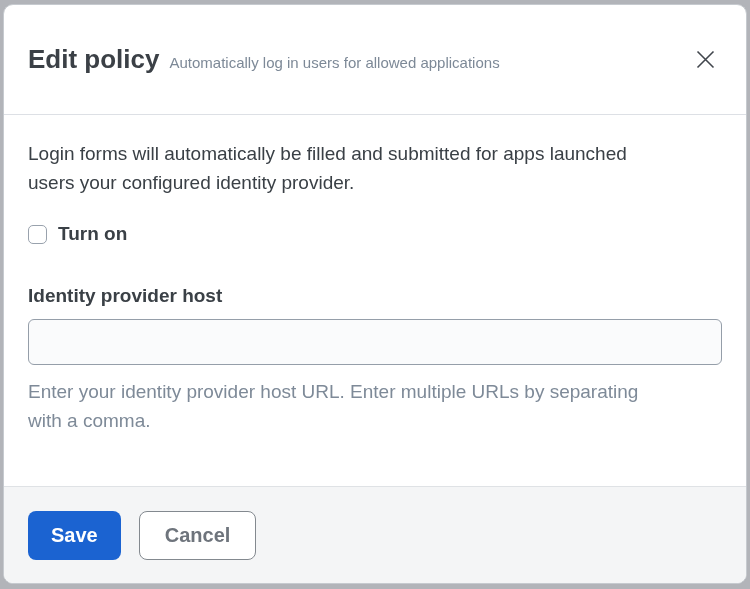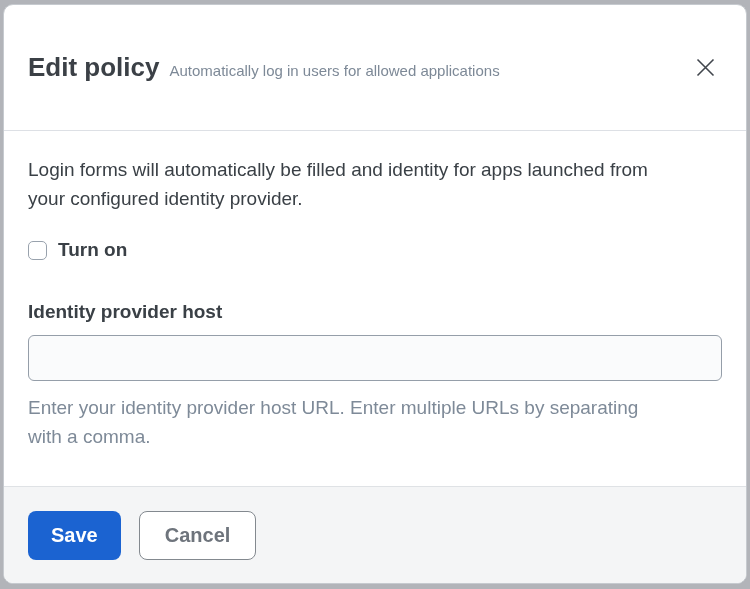--- a/index.html
+++ b/index.html
@@ -19,21 +19,21 @@
     border: 1px solid #c6cacf;
     border-radius: 10px;
     display: flex;
     flex-direction: column;
     overflow: hidden;
   }
   
   .modal-header {
     display: flex;
     align-items: baseline;
-    padding: 16px 24px;
+    padding: 8px 24px;
     min-height: 93px;
     border-bottom: 1px solid #dde0e5;
     position: relative;
   }
   .modal-title {
     font-size: 26px;
     font-weight: 700;
     color: #3b4046;
     line-height: 93px;
   }
@@ -159,21 +159,21 @@
       <button class="close-btn" aria-label="Close">
         <span style="display:flex;">
           <svg width="23" height="23" viewBox="0 0 23 23">
             <path d="M3.5 3.5 L19.5 19.5 M19.5 3.5 L3.5 19.5" stroke="#41464d" stroke-width="1.6" fill="none"></path>
           </svg>
         </span>
       </button>
     </div>
 
     <div class="modal-body">
-      <p class="description">Login forms will automatically be filled and identity for apps launched from your configured identity provider.</p>
+      <p class="description">Login forms will automatically be filled and submitted for apps launched users your configured identity provider.</p>
 
       <div class="toggle-row">
         <input type="checkbox" class="checkbox" aria-label="Turn on" style="">
         <span class="toggle-label">Turn on</span>
       </div>
 
       <label class="field-label">Identity provider host</label>
       <input type="text" class="text-input" aria-label="Identity provider host" placeholder="" style="">
       <p class="help-text">Enter your identity provider host URL. Enter multiple URLs by separating with a comma.</p>
     </div>

